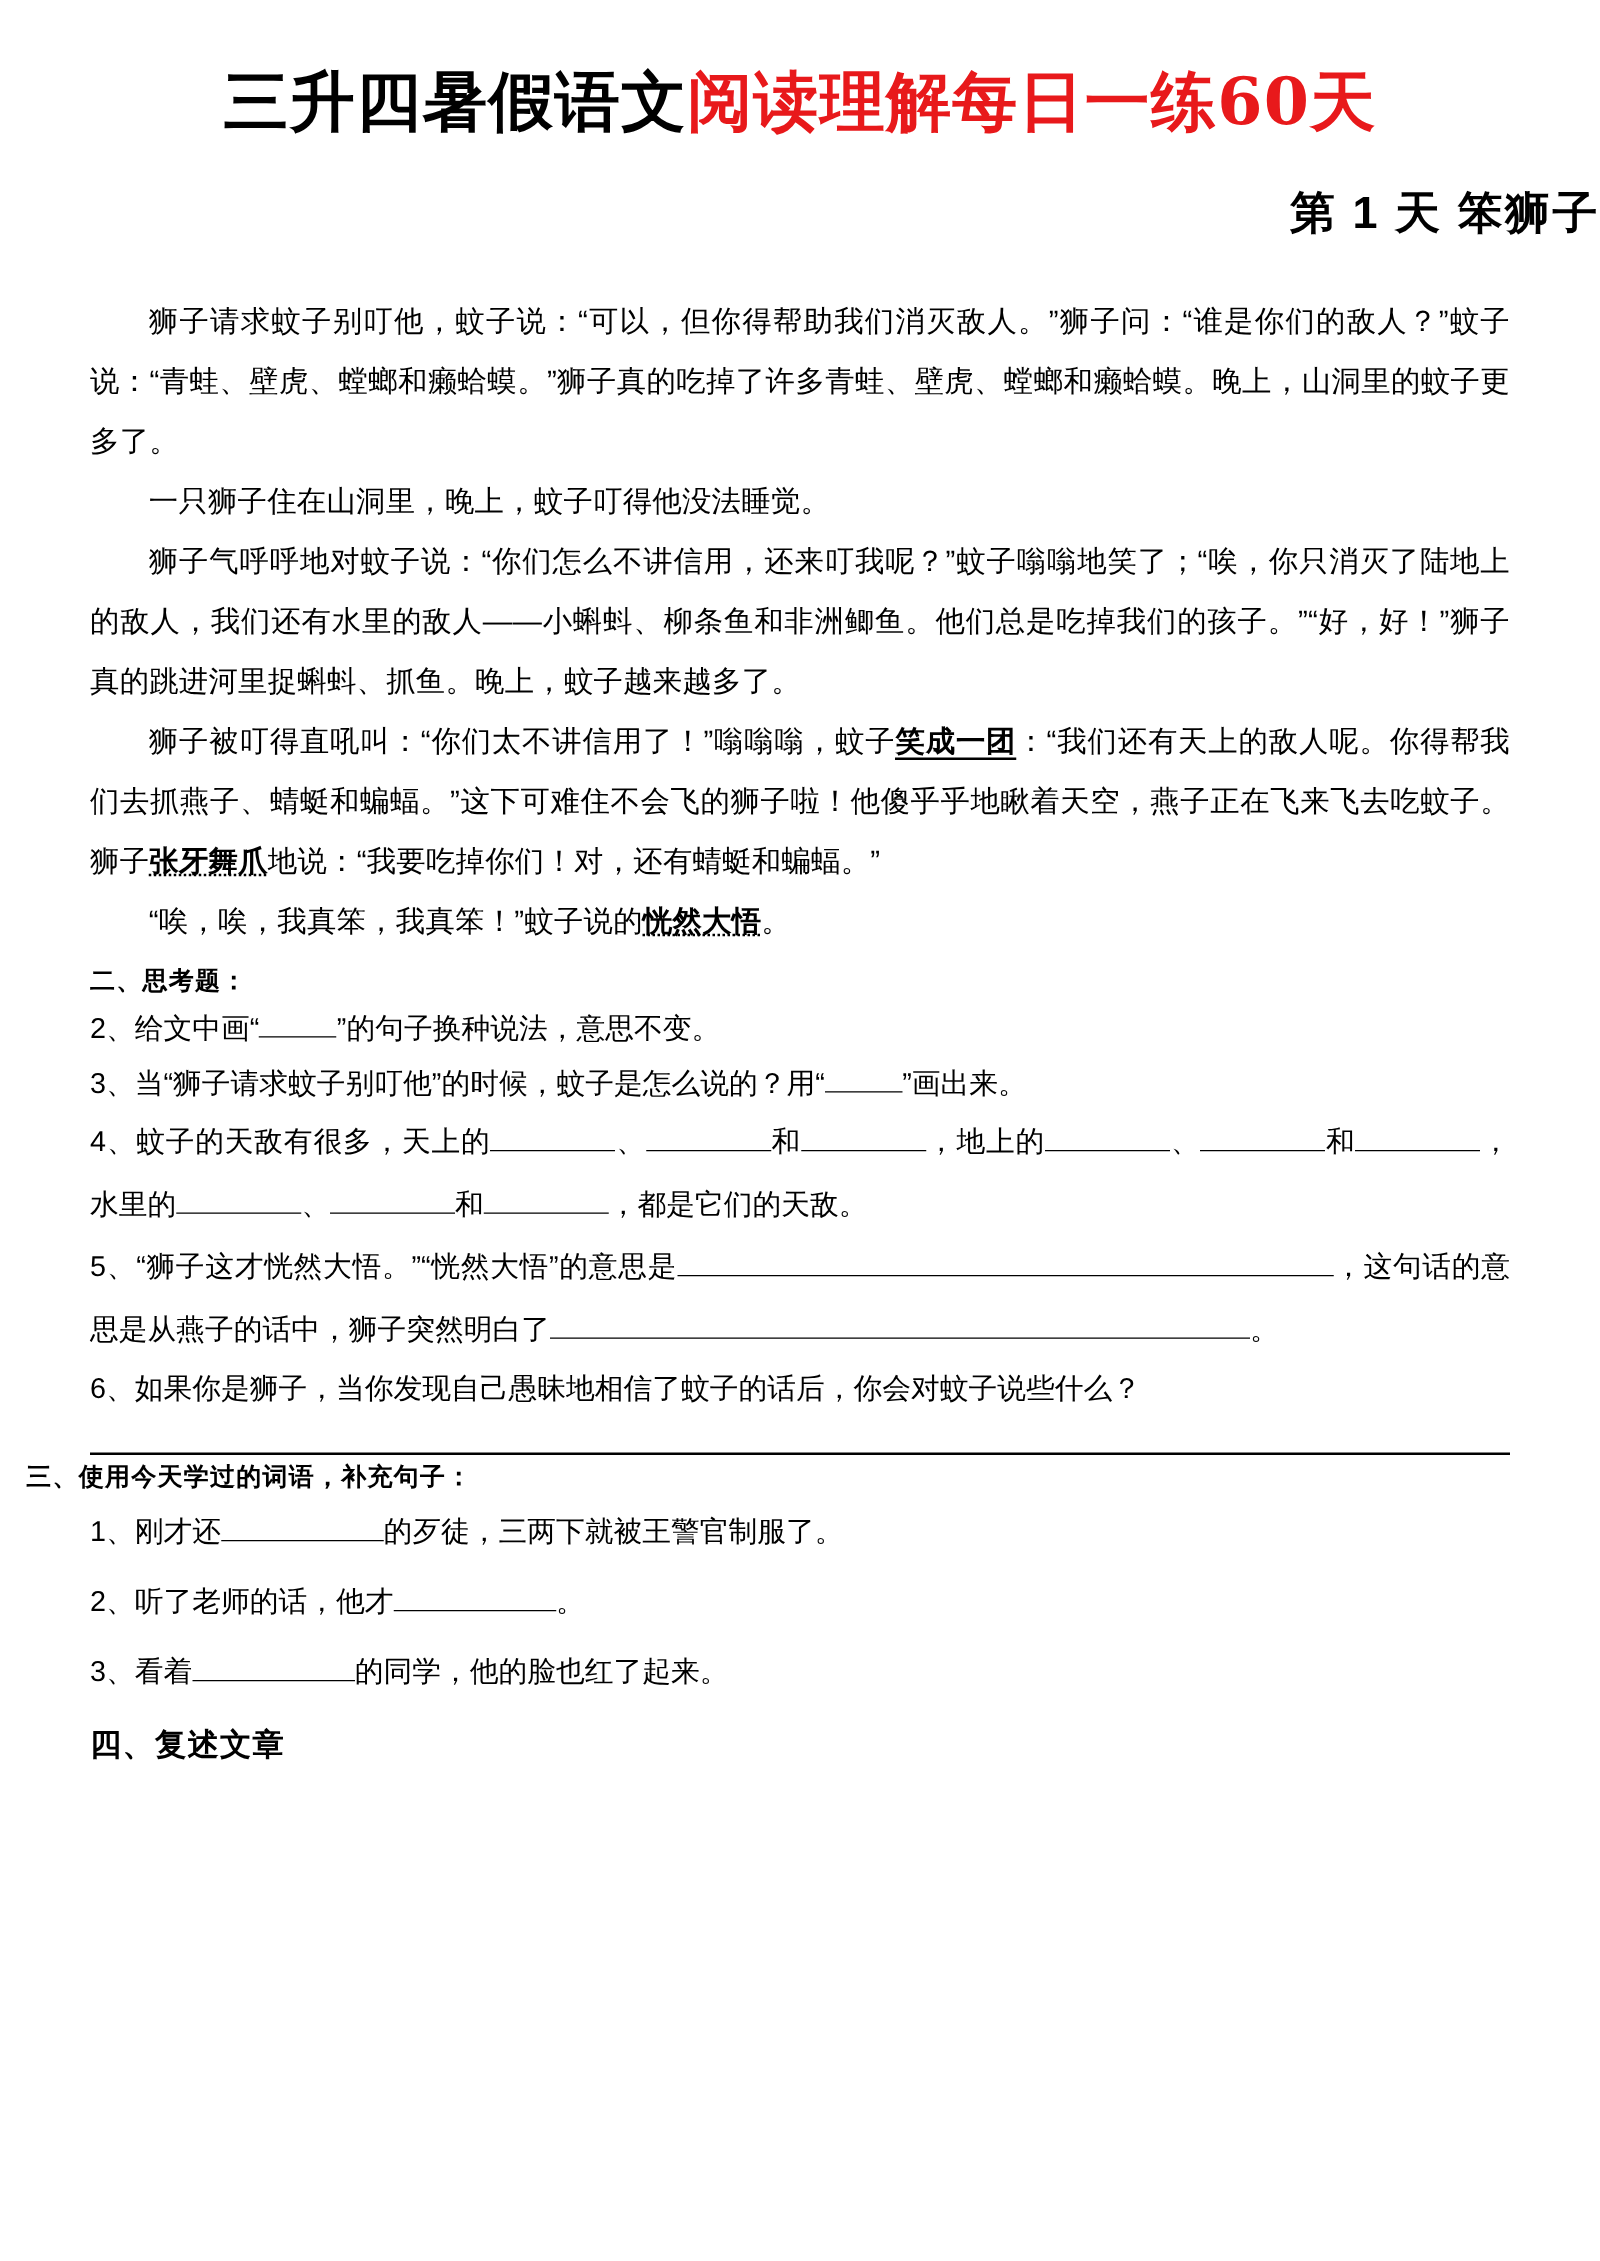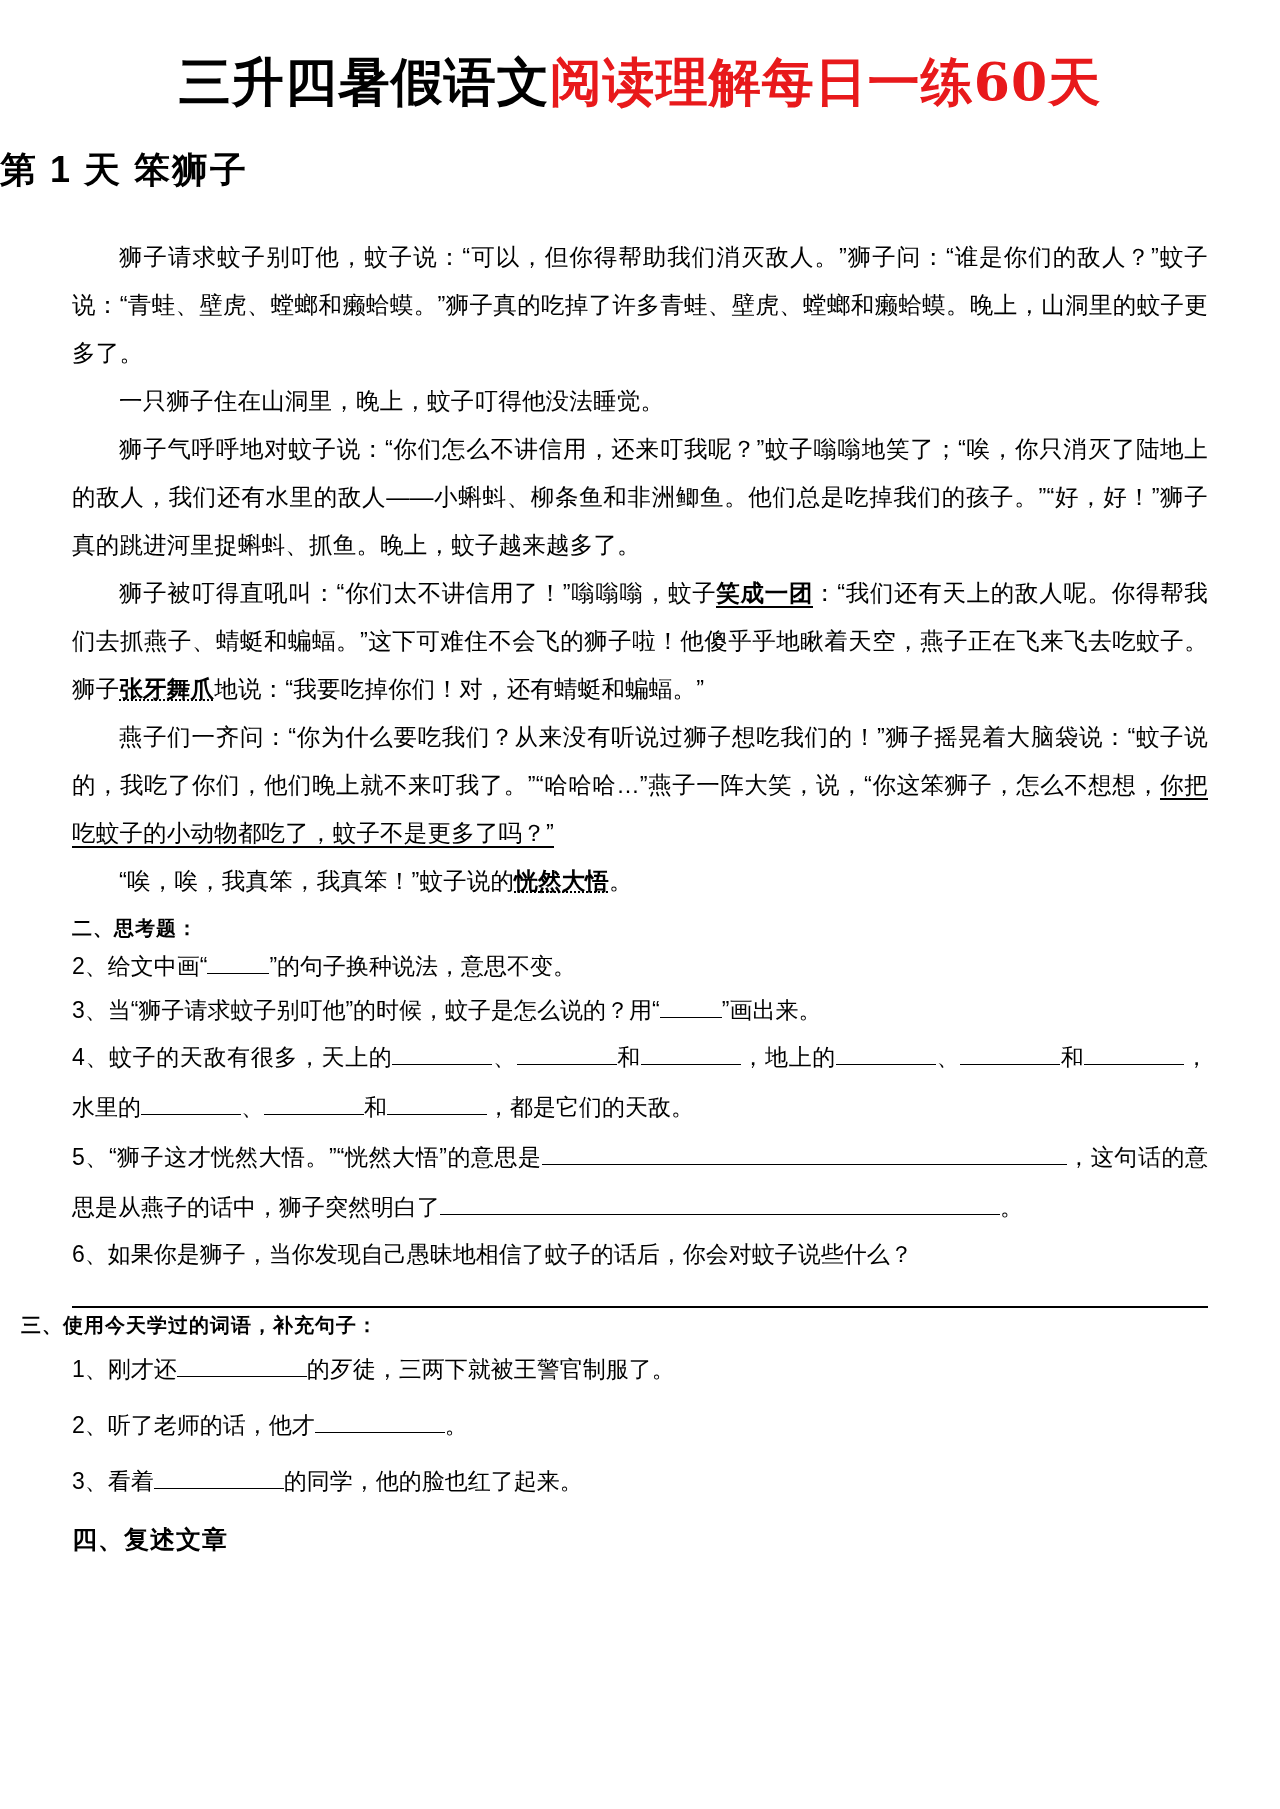--- a/index.html
+++ b/index.html
@@ -30,21 +30,21 @@
     letter-spacing: 1px;
     margin: 52px 0 0 0;
     line-height: 1.15;
     white-space: nowrap;
     font-family: "DejaVu Serif", "Liberation Serif", serif;
   }
   .main-title .black-part { color: #000000; }
   .main-title .red-part { color: #e8191b; }
 
   .sub-title {
-    text-align: left;
+    text-align: right;
     font-size: 36px;
     font-weight: bold;
     margin: 34px 0 0 0;
     letter-spacing: 2px;
   }
 
   
   .article {
     margin: 38px 72px 0 72px;
   }
@@ -144,21 +144,20 @@
   <div class="article">
 
     <p class="para">狮子请求蚊子别叮他，蚊子说：“可以，但你得帮助我们消灭敌人。”狮子问：“谁是你们的敌人？”蚊子说：“青蛙、壁虎、螳螂和癞蛤蟆。”狮子真的吃掉了许多青蛙、壁虎、螳螂和癞蛤蟆。晚上，山洞里的蚊子更多了。</p>
 
     <p class="para">一只狮子住在山洞里，晚上，蚊子叮得他没法睡觉。</p>
 
     <p class="para">狮子气呼呼地对蚊子说：“你们怎么不讲信用，还来叮我呢？”蚊子嗡嗡地笑了；“唉，你只消灭了陆地上的敌人，我们还有水里的敌人——小蝌蚪、柳条鱼和非洲鲫鱼。他们总是吃掉我们的孩子。”“好，好！”狮子真的跳进河里捉蝌蚪、抓鱼。晚上，蚊子越来越多了。</p>
 
     <p class="para"><span>狮子被叮得直吼叫：“你们太不讲信用了！”嗡嗡嗡，蚊子</span><span class="b-under">笑成一团</span><span>：“我们还有天上的敌人呢。你得帮我们去抓燕子、蜻蜓和蝙蝠。”这下可难住不会飞的狮子啦！他傻乎乎地瞅着天空，燕子正在飞来飞去吃蚊子。狮子</span><span class="b-wave">张牙舞爪</span><span>地说：“我要吃掉你们！对，还有蜻蜓和蝙蝠。”</span></p>
 
-    <p class="para"><span>燕子们一齐问：“你为什么要吃我们？从来没有听说过狮子想吃我们的！”狮子摇晃着大脑袋说：“蚊子说的，我吃了你们，他们晚上就不来叮我了。”“哈哈哈…”燕子一阵大笑，说，“你这笨狮子，怎么不想想，</span><span class="u-plain">你把吃蚊子的小动物都吃了，蚊子不是更多了吗？”</span></p>
 
     <p class="para"><span>“唉，唉，我真笨，我真笨！”蚊子说的</span><span class="b-wave">恍然大悟</span><span>。</span></p>
   </div>
 
   <div class="section-heading">二、思考题：</div>
 
   <div class="questions">
 
 
     <p class="q"><span>2、给文中画“</span><span class="blank bl-sm"></span><span>”的句子换种说法，意思不变。</span></p>

